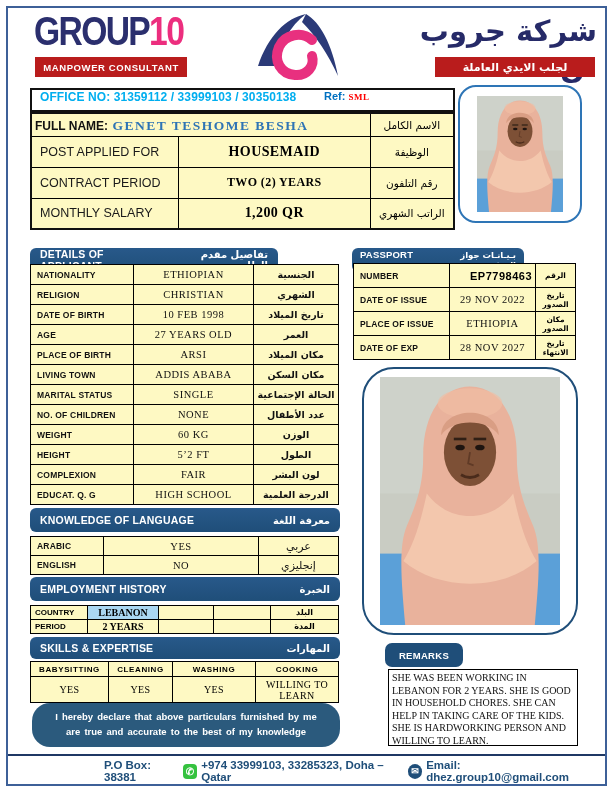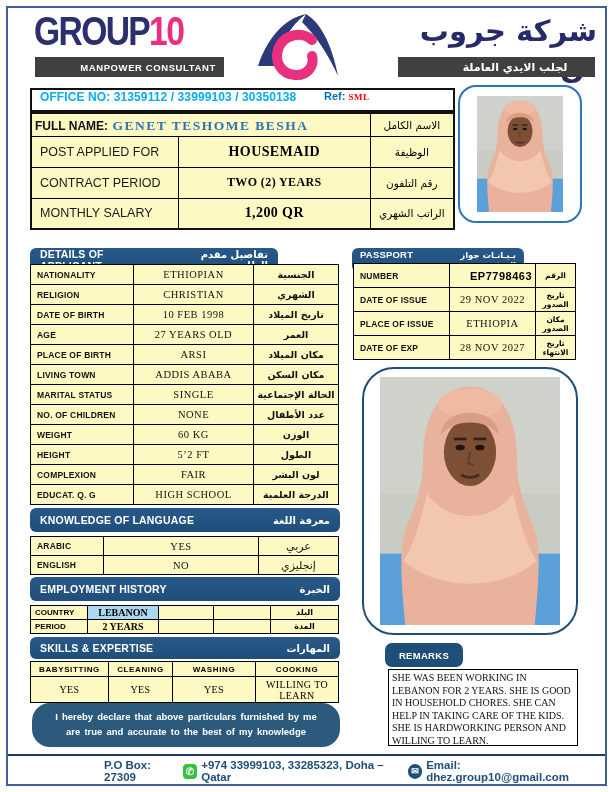--- a/index.html
+++ b/index.html
@@ -4,21 +4,21 @@
 <style>
   html,body{margin:0;padding:0;background:#e8e8e8;font-family:"Liberation Sans",sans-serif;}
   .page{position:relative;width:613px;height:792px;background:#fff;margin:0 auto;overflow:hidden;}
   .frame{position:absolute;inset:6px;border:2.5px solid #3d6098;pointer-events:none;}
 
   
   .brand{position:absolute;left:34px;top:10px;font-weight:bold;font-size:41px;line-height:1.05;
          letter-spacing:-2px;transform:scaleX(.82);transform-origin:left top;white-space:nowrap;}
   .brand .g{color:#2b2f6e;}
   .brand .ten{color:#ec2e7e;}
-  .teal-bar{position:absolute;background:#404040;color:#fff;display:flex;align-items:center;justify-content:center;padding-left:37px;}
+  .teal-bar{position:absolute;background:#b91c1c;color:#fff;display:flex;align-items:center;justify-content:center;}
   .bar-left{left:35px;top:57px;width:152px;height:20px;font-size:9.5px;font-weight:bold;letter-spacing:.6px;}
   .bar-right{right:18px;top:57px;width:160px;height:20px;font-size:11px;font-weight:bold;font-family:"DejaVu Sans",sans-serif;direction:rtl;}
   .company-ar{position:absolute;right:16px;top:14px;width:200px;text-align:right;font-family:"DejaVu Sans",sans-serif;
               font-weight:bold;font-size:29px;color:#262a68;direction:rtl;line-height:1.2;}
   .logo-mark{position:absolute;left:250px;top:10px;}
 
   
   .office{position:absolute;left:30px;top:88px;width:425px;height:24px;border:2px solid #111;
           display:flex;box-sizing:border-box;}
   .office .num{color:#00aeef;font-weight:bold;font-size:12px;padding-left:8px;letter-spacing:.1px;}
@@ -374,21 +374,21 @@
     <svg width="180" height="248">
         <use href="#woman"></use>
       </svg>
   </div>
 
   <div class="remarks-btn">REMARKS</div>
   <div class="remarks-box">SHE WAS BEEN WORKING IN LEBANON FOR 2 YEARS. SHE IS GOOD IN HOUSEHOLD CHORES. SHE CAN HELP IN TAKING CARE OF THE KIDS. SHE IS HARDWORKING PERSON AND WILLING TO LEARN.</div>
 
   <div class="divider"></div>
   <div class="footer">
-    <span>P.O Box: 27309</span>
+    <span>P.O Box: 38381</span>
     <span class="fgroup">
       <span class="wa-icon">✆</span>
       <span>+974 33999103, 33285323, Doha – Qatar</span>
     </span>
     <span class="fgroup">
       <span class="em-icon">✉</span>
       <span>Email: dhez.group10@gmail.com</span>
     </span>
   </div>
 </div>

